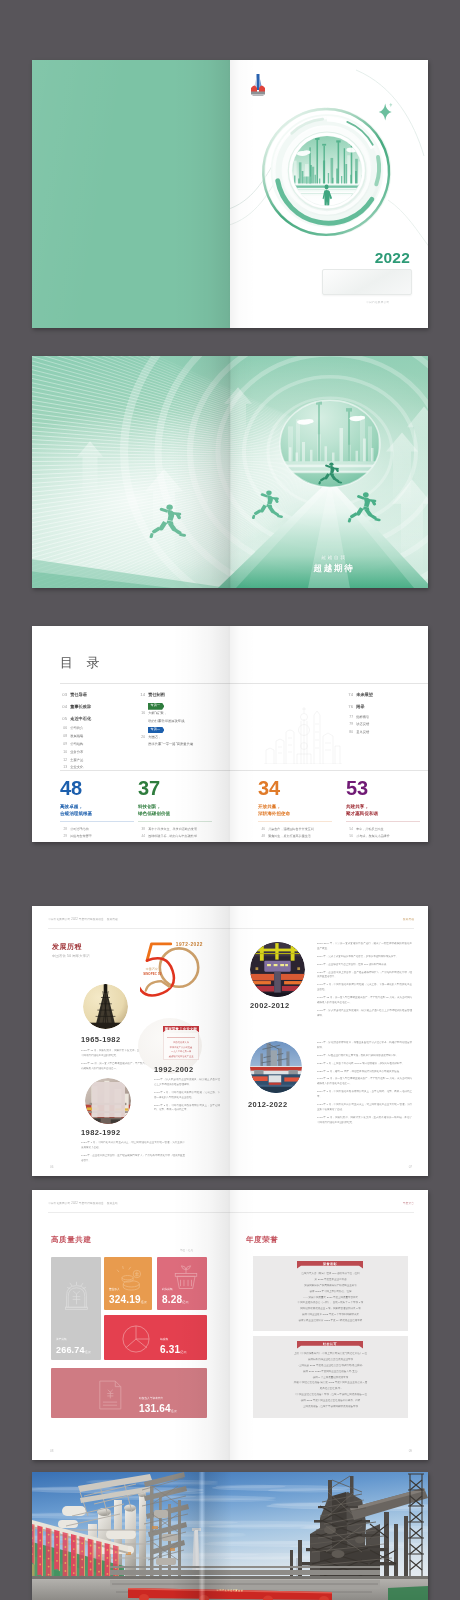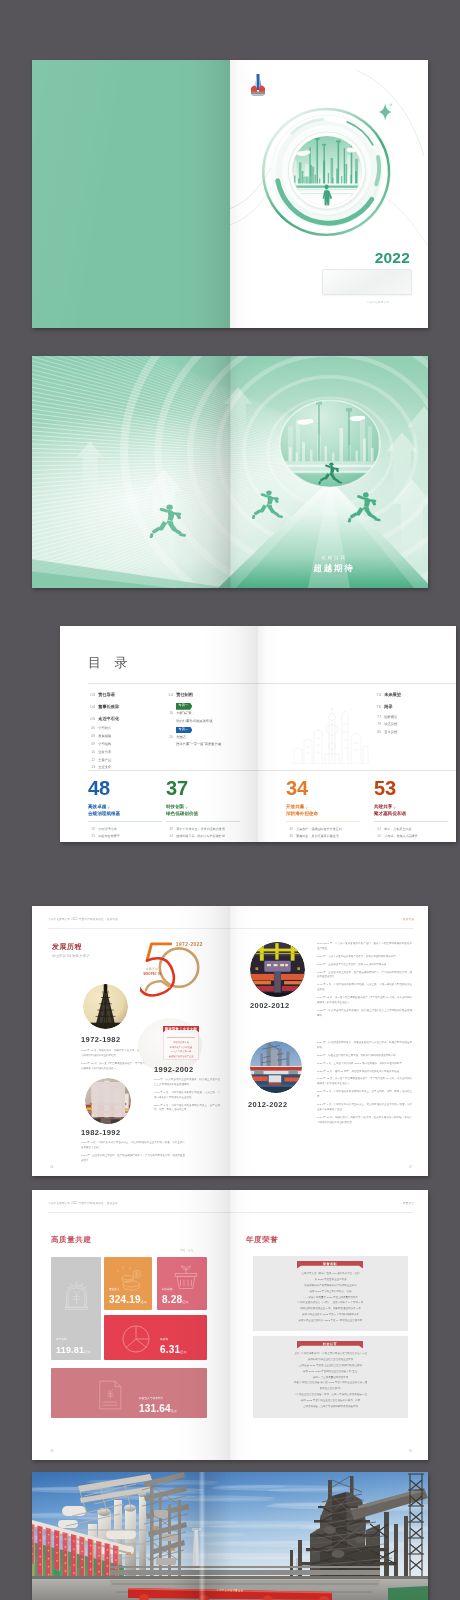--- a/index.html
+++ b/index.html
@@ -39,21 +39,21 @@
   .spark{position:absolute;left:148px;top:42px;width:16px;height:20px;}
 
   
   #s2{top:343px;height:232px;margin-top:13px;}
   #s2 .bg{position:absolute;inset:0;overflow:hidden;background:#8ecdb4;}
   .s2-words{position:absolute;left:252px;width:100px;top:199px;text-align:center;color:#fff;z-index:5;}
   .s2-small{font-size:4.6px;letter-spacing:1.8px;opacity:.95;text-shadow:0 0 2px rgba(60,140,110,.30);}
   .s2-big{font-size:8.6px;font-weight:700;letter-spacing:1.6px;margin-top:2.5px;text-shadow:0 0 2px rgba(60,140,110,.30);}
 
   
-  #s3{top:626px;height:216px;margin-left:28px;}
+  #s3{top:626px;height:216px;}
   .toc-title{position:absolute;left:28px;top:28px;font-family:"Liberation Sans",sans-serif;
      font-size:13px;font-weight:400;letter-spacing:5px;color:#565656;}
   .toc-rule{position:absolute;left:28px;right:0px;top:57px;height:1px;background:#e4e4e4;}
   .toc-col{position:absolute;top:65px;font-size:3.3px;line-height:1.8;color:#6d6d6d;}
   .toc-row{display:flex;gap:3.2px;margin-bottom:1.9px;white-space:nowrap;}
   .toc-pg{color:#9a9a9a;width:7px;flex:0 0 7px;text-align:right;}
   .toc-row.big{font-size:4.2px;font-weight:700;color:#4a4a4a;margin-bottom:4.2px;}
   .toc-row.big .toc-pg{font-weight:400;color:#9a9a9a;}
   .tag{display:inline-block;background:#2f7d3e;color:#fff;font-size:3.1px;padding:.7px 4px .7px 2.5px;
      clip-path:polygon(0 0,86% 0,100% 50%,86% 100%,0 100%);letter-spacing:.2px;}
@@ -734,21 +734,21 @@
               <span class="toc-pg">49</span>
               <span>携手改人，共建国际市场新格局</span>
             </div>
             <div class="toc-row">
               <span class="toc-pg">51</span>
               <span>服务国家，助力国际社会稳运转</span>
             </div>
           </div>
         </div>
         <div style="position:absolute;left:314px;top:152px;width:74px;">
-          <div class="sec-num" style="color:#c2410c">53</div>
+          <div class="sec-num" style="color:#701a75">53</div>
           <div class="sec-head" style="color:#9e2b33">
             <div>共建共享，</div>
             <div>聚才惠民促和谐</div>
           </div>
           <div class="sec-ul" style="background:#9e2b3333;"></div>
           <div class="sec-list">
             <div class="toc-row">
               <span class="toc-pg">54</span>
               <span>年中，共输反土民生</span>
             </div>
@@ -810,21 +810,21 @@
         <path d="M50 10 L36 88 L64 88 Z" fill="#413a2e"></path>
         <g stroke="#1d1a14" stroke-width="1.4">
           <path d="M40 30 L60 30 M36 44 L64 44 M32 58 L68 58 M28 72 L72 72"></path>
           <path d="M50 6 L50 92 M44 16 L56 90 M56 16 L44 90"></path>
         </g>
         <rect x="10" y="86" width="80" height="14" fill="#241f18"></rect>
         <path d="M46 0 L46 20 L54 20 L54 0 Z" fill="#1d1a14"></path>
       </g>
     </svg>
   </div>
-  <div class="era-lbl" style="left:49px;top:129px;">1972-1982</div>
+  <div class="era-lbl" style="left:49px;top:129px;">1965-1982</div>
   <div class="body-txt" id="b41" style="left:49px;top:143px;width:94px;">
         <p style="margin:0 0 3px;">1972 年 11 月，国务院批准、国家计委下发文件，正式批准建设第一期工程，开启了中国现代石油化工工业的新纪元。</p>
         <p style="margin:0 0 3px;">1978 年 12 月，第一套大型乙烯装置建成投产，年产能力达到 30 万吨，成为当时国内规模最大的石油化工基地之一。</p>
       </div>
 
   <div class="photo-circ" style="left:53px;top:172px;width:46px;height:46px;">
     <svg viewBox="0 0 100 100" style="width:100%;height:100%;display:block;">
       <defs>
         <clipPath id="c2">
               <circle cx="50" cy="50" r="50"></circle>
@@ -1035,21 +1035,21 @@
     <svg viewBox="0 0 120 120" style="position:absolute;left:9px;top:20px;width:33px;height:36px;">
       <g fill="none" stroke="#dedede" stroke-width="2.6">
         <path d="M24 106 L24 62 Q24 26 60 26 Q96 26 96 62 L96 106 Z"></path>
         <path d="M30 104 L30 66 Q30 34 60 34 Q90 34 90 66 L90 104"></path>
         <rect x="20" y="104" width="80" height="8"></rect>
         <path d="M60 56 L60 94 M46 66 h28 M46 76 h28 M48 46 l12 10 l12 -10"></path>
         <path d="M60 24 L60 12 M44 28 L36 16 M76 28 L84 16 M38 38 L26 32 M82 38 L94 32"></path>
       </g>
     </svg>
     <div class="tl" style="left:5px;bottom:19px;">资产总额</div>
-    <div class="tv" style="left:5px;bottom:5px;font-size:9px;"><span>119.81</span><span class="tu">亿元</span></div>
+    <div class="tv" style="left:5px;bottom:5px;font-size:9px;"><span>266.74</span><span class="tu">亿元</span></div>
   </div>
 
   <div class="tile" style="left:72px;top:67px;width:48px;height:53px;background:#e89b4e;">
     <svg viewBox="0 0 110 110" style="position:absolute;right:4px;top:4px;width:34px;height:34px;">
       <g fill="none" stroke="#f0bb85" stroke-width="2.6" opacity=".9">
         <ellipse cx="56" cy="74" rx="26" ry="10"></ellipse>
             <path d="M30 74 v10 a26 10 0 0 0 52 0 v-10"></path>
         <ellipse cx="44" cy="54" rx="18" ry="7"></ellipse>
             <path d="M26 54 v7 a18 7 0 0 0 36 0 v-7"></path>
         <circle cx="74" cy="42" r="12"></circle>

